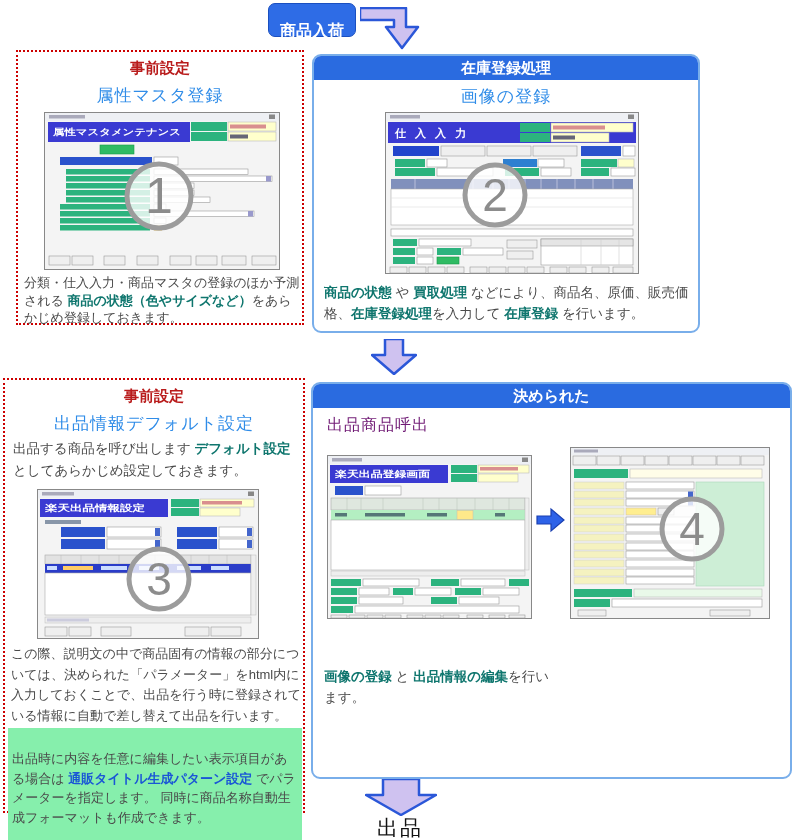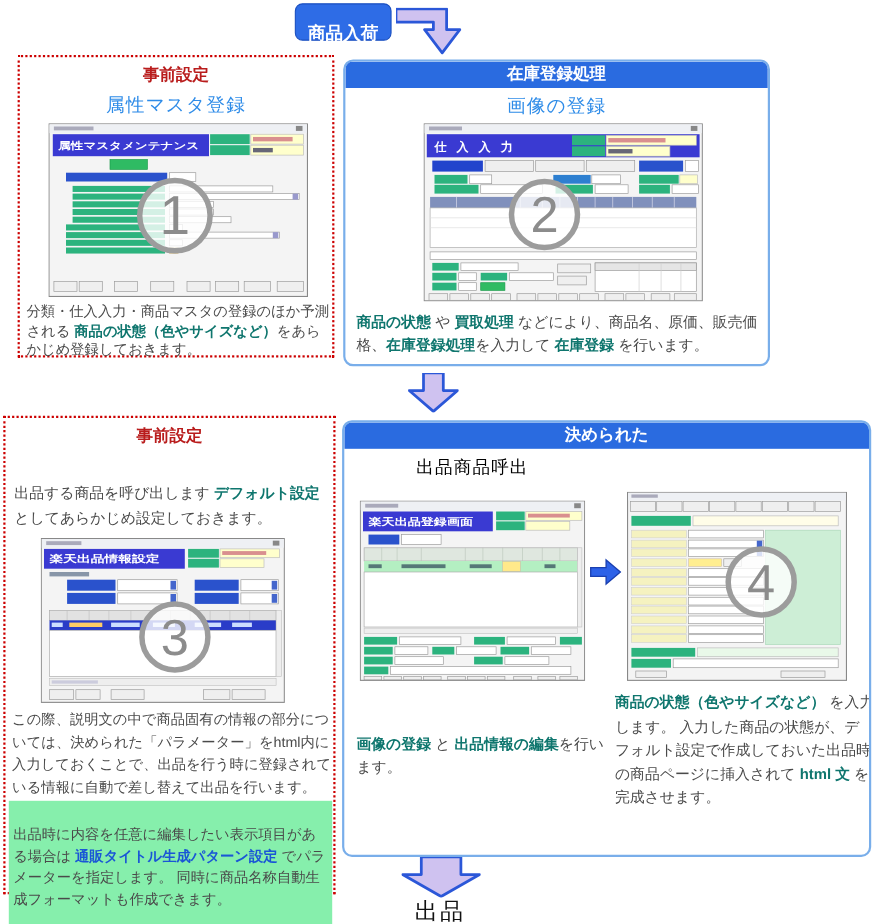--- a/index.html
+++ b/index.html
@@ -14,21 +14,21 @@
   .end-label{position:absolute;left:352px;top:814px;width:96px;text-align:center;
              font-size:21px;color:#111;letter-spacing:2px}
   
   .panel-dotted{position:absolute;border:2px dotted #cc0000;background:#fff}
   
   .panel-blue{position:absolute;border:2px solid #79aeea;border-radius:9px;background:#fff;overflow:hidden}
   .panel-blue .hdr{height:24px;background:#2a6be0;color:#fff;font-weight:bold;font-size:15px;
                    text-align:center;line-height:24px}
   .sec-title{color:#b91c1c;font-weight:bold;font-size:15px;text-align:center;padding-top:7px}
   .sec-sub{color:#2f8ce8;font-size:17px;text-align:center;margin-top:6px;letter-spacing:1px}
-  .sub{position:absolute;color:#000000;font-size:16px;text-align:center;letter-spacing:1px}
+  .sub{position:absolute;color:#701a75;font-size:16px;letter-spacing:1px}
   .desc{position:absolute;font-size:13.5px;line-height:21px;color:#4a4a4a}
   .desc .b{font-weight:bold;color:#0f766e}
   .desc-sm{font-size:13px;line-height:17.5px}
   .note{background:#86efac;padding:21px 4px;line-height:19.5px;font-size:13px}
   
   svg text{font-family:"Liberation Sans","DejaVu Sans",sans-serif}
   .win{fill:#f4f4f4;stroke:#888;stroke-width:1}
   .chrome{fill:#eef0f4}
   .tb{fill:#3a3ad2}
   .tbt{fill:#fff;font-size:9px;font-weight:bold}
@@ -214,20 +214,21 @@
 
   <div class="desc" style="left:10px;top:226px;width:370px"><span class="b">商品の状態</span><span> や </span><span class="b">買取処理</span><span> などにより、商品名、原価、販売価格、</span><span class="b">在庫登録処理</span><span>を入力して </span><span class="b">在庫登録</span><span> を行います。</span></div>
 </div>
 
 <svg class="abs" style="left:371px;top:339px" width="46" height="36" viewBox="0 0 46 36">
   <polygon class="flow-arrow" points="14,0 32,0 32,16 45,16 23,35 1,16 14,16"></polygon>
 </svg>
 
 <div class="panel-dotted" style="left:3px;top:378px;width:302px;height:435px">
   <div class="sec-title">事前設定</div>
+  <div class="sec-sub">出品情報デフォルト設定</div>
   <div class="desc" style="left:8px;top:58px;width:290px;line-height:21.5px"><span>出品する商品を呼び出します </span><span class="b">デフォルト設定</span><span> としてあらかじめ設定しておきます。</span></div>
 
   <svg class="abs" style="left:32px;top:109px" width="222" height="150" viewBox="0 0 222 150">
     <rect class="win" x=".5" y=".5" width="221" height="149"></rect>
     <rect class="chrome" x="1" y="1" width="220" height="8"></rect>
     <rect x="5" y="3" width="32" height="3.5" fill="#aab"></rect>
     <rect x="211" y="2.5" width="6" height="4.5" fill="#888"></rect>
     <g>
       <rect class="tb" x="3" y="10" width="128" height="18"></rect>
       <text class="tbt" x="8" y="22" textLength="100" lengthAdjust="spacingAndGlyphs">楽天出品情報設定</text>
@@ -433,19 +434,18 @@
       <rect class="btn" x="8" y="163" width="28" height="6"></rect>
       <rect class="btn" x="140" y="163" width="40" height="6"></rect>
     </g>
     <g>
       <circle class="numc" cx="122" cy="82" r="30"></circle>
       <text class="numt" x="122" y="98">4</text>
     </g>
   </svg>
 
   <div class="desc" style="left:11px;top:240px;width:228px"><br><br><span class="b">画像の登録</span><span> と </span><span class="b">出品情報の編集</span><span>を行います。</span></div>
-  <div class="desc" style="left:246px;top:244px;width:236px;line-height:21.5px"><span class="b">商品の状態（色やサイズなど）</span><span> を入力します。 入力した商品の状態が、デフォルト設定で作成しておいた出品時の商品ページに挿入されて </span><span class="b">html 文</span><span> を完成させます。</span></div>
 </div>
 
 <svg class="abs" style="left:365px;top:779px" width="72" height="37" viewBox="0 0 72 37">
   <polygon class="flow-arrow" points="18,0 54,0 54,16 71,16 36,36 1,16 18,16"></polygon>
 </svg>
 <div class="end-label">出品</div>
 
 </body></html>

